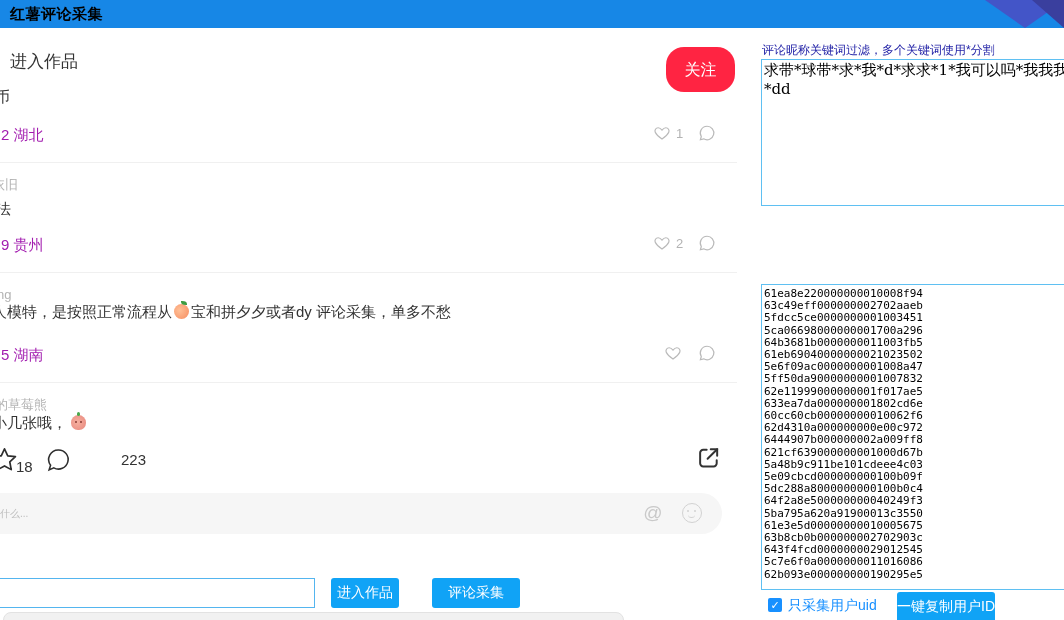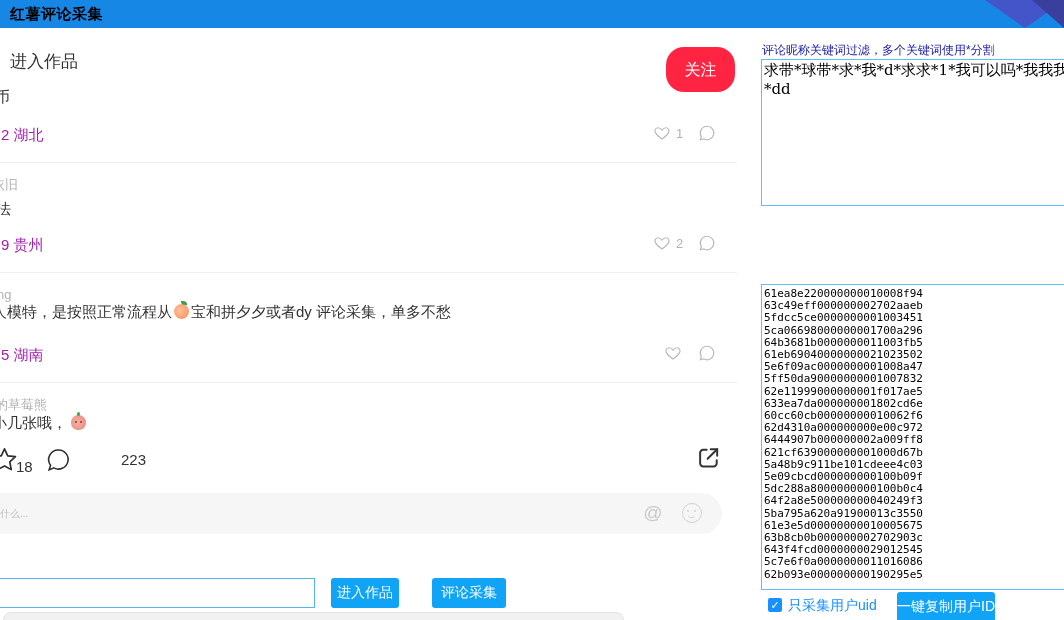--- a/index.html
+++ b/index.html
@@ -43,21 +43,21 @@
     border-radius:50%; box-shadow:7px 0 0 #d2d2d2; }
   .smile-icon::after { content:""; position:absolute; left:5px; top:9px; width:7px; height:4px;
     border-bottom:1.5px solid #d2d2d2; border-radius:0 0 6px 6px; }
 
   
   .url-input { left:-10px; top:578px; width:325px; height:30px; border:1px solid #54b5ef; background:#fff;
     font-size:14px; padding:0 6px; outline:none; }
   .blue-btn { top:578px; height:30px; background:#10a3f6; border:none; border-radius:3px; color:#fff;
     font-size:14px; cursor:pointer; }
   .enter-btn { left:331px; width:68px; }
-  .collect-btn { left:432px; width:74px; }
+  .collect-btn { left:432px; width:88px; }
   .gray-bar { left:3px; top:612px; width:621px; height:12px; background:#f1f1f1; border:1px solid #e2e2e2;
     border-radius:8px 8px 0 0; }
 
   
   .rp-label { color:#2323a7; font-size:12px; white-space:nowrap; }
   .filter-area { left:761px; top:59px; width:311px; height:147px; border:1px solid #5fc0f2; background:#fff;
     font-family:"DejaVu Serif", serif; font-size:15px; color:#000; padding:1px 2px; resize:none; outline:none;
     overflow:hidden; }
   .uid-box { left:761px; top:284px; width:311px; height:306px; border:1px solid #5fc0f2; background:#fff;
     font-family:"DejaVu Sans Mono", monospace; font-size:11px; line-height:12.2px; color:#000;

